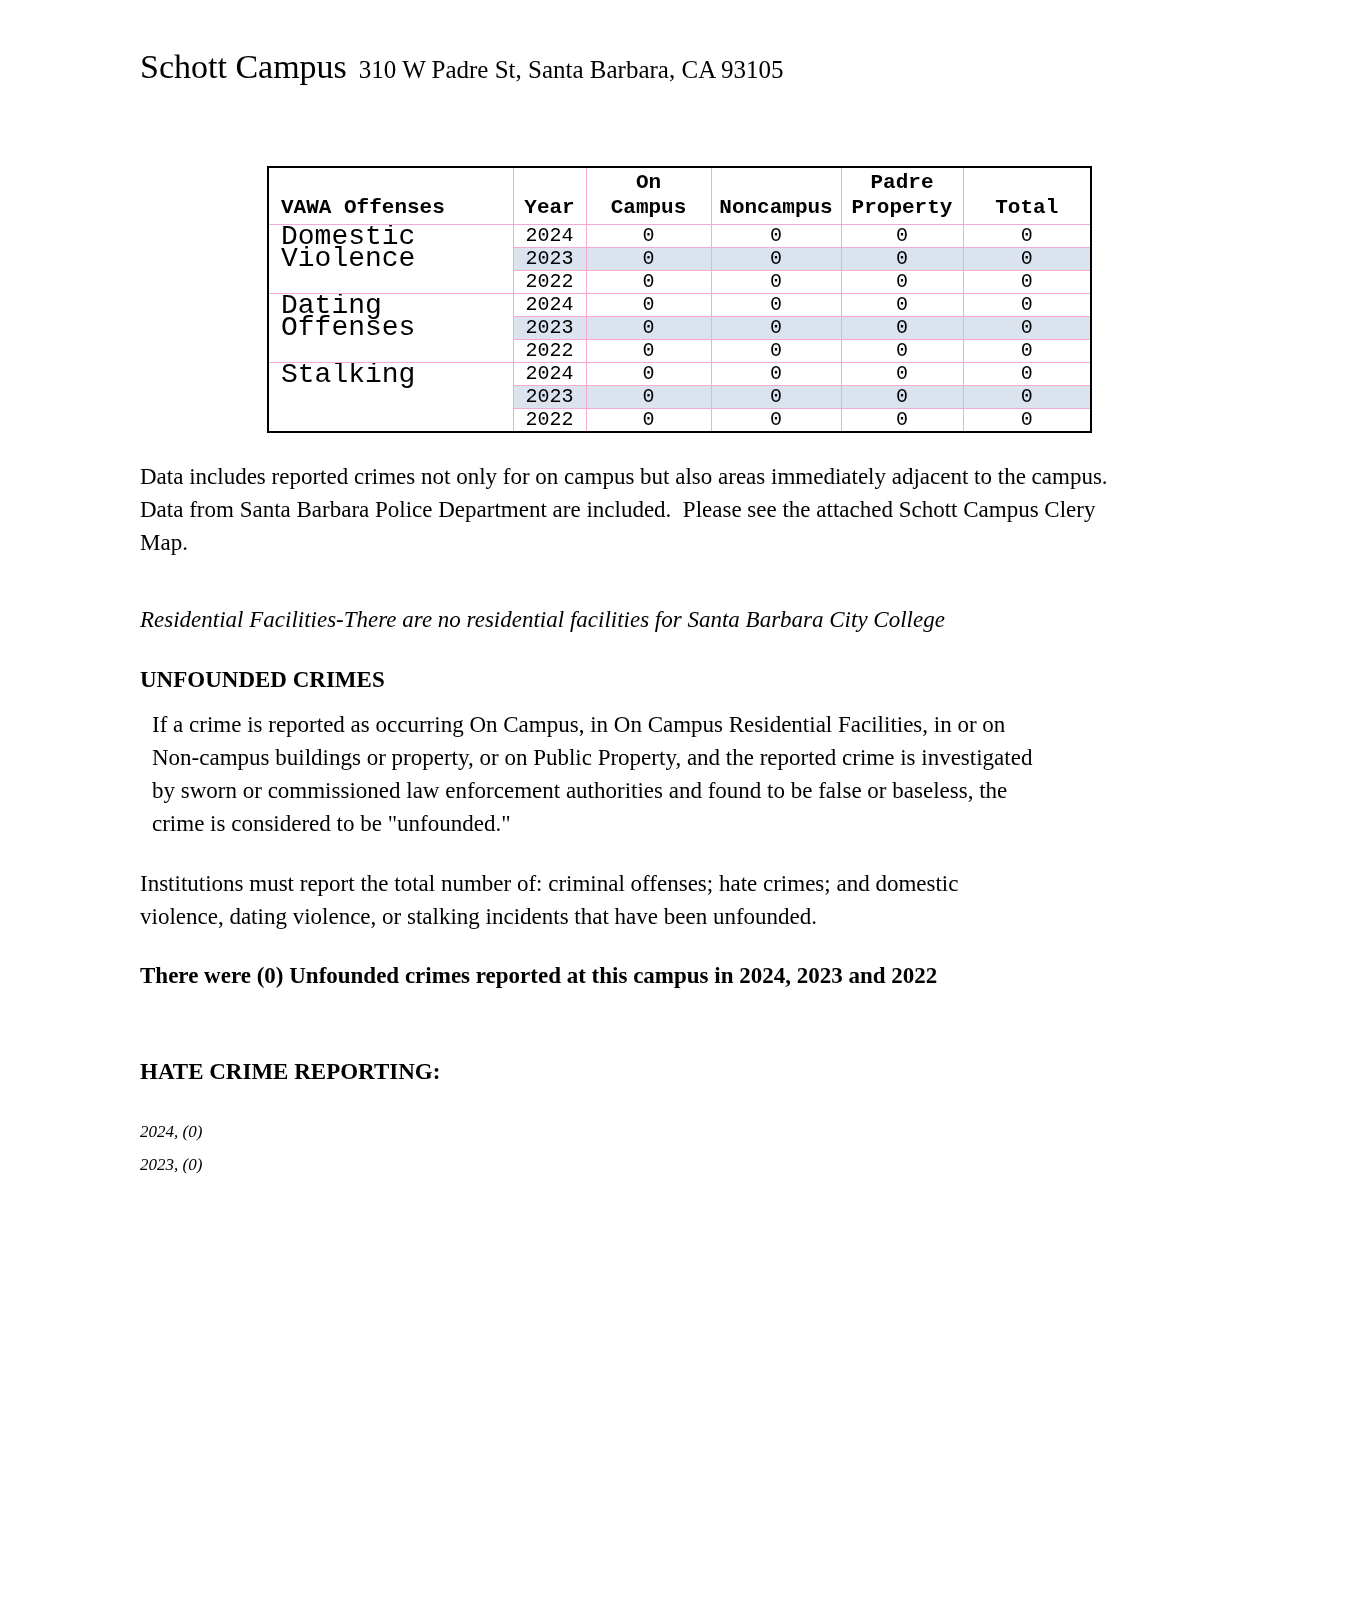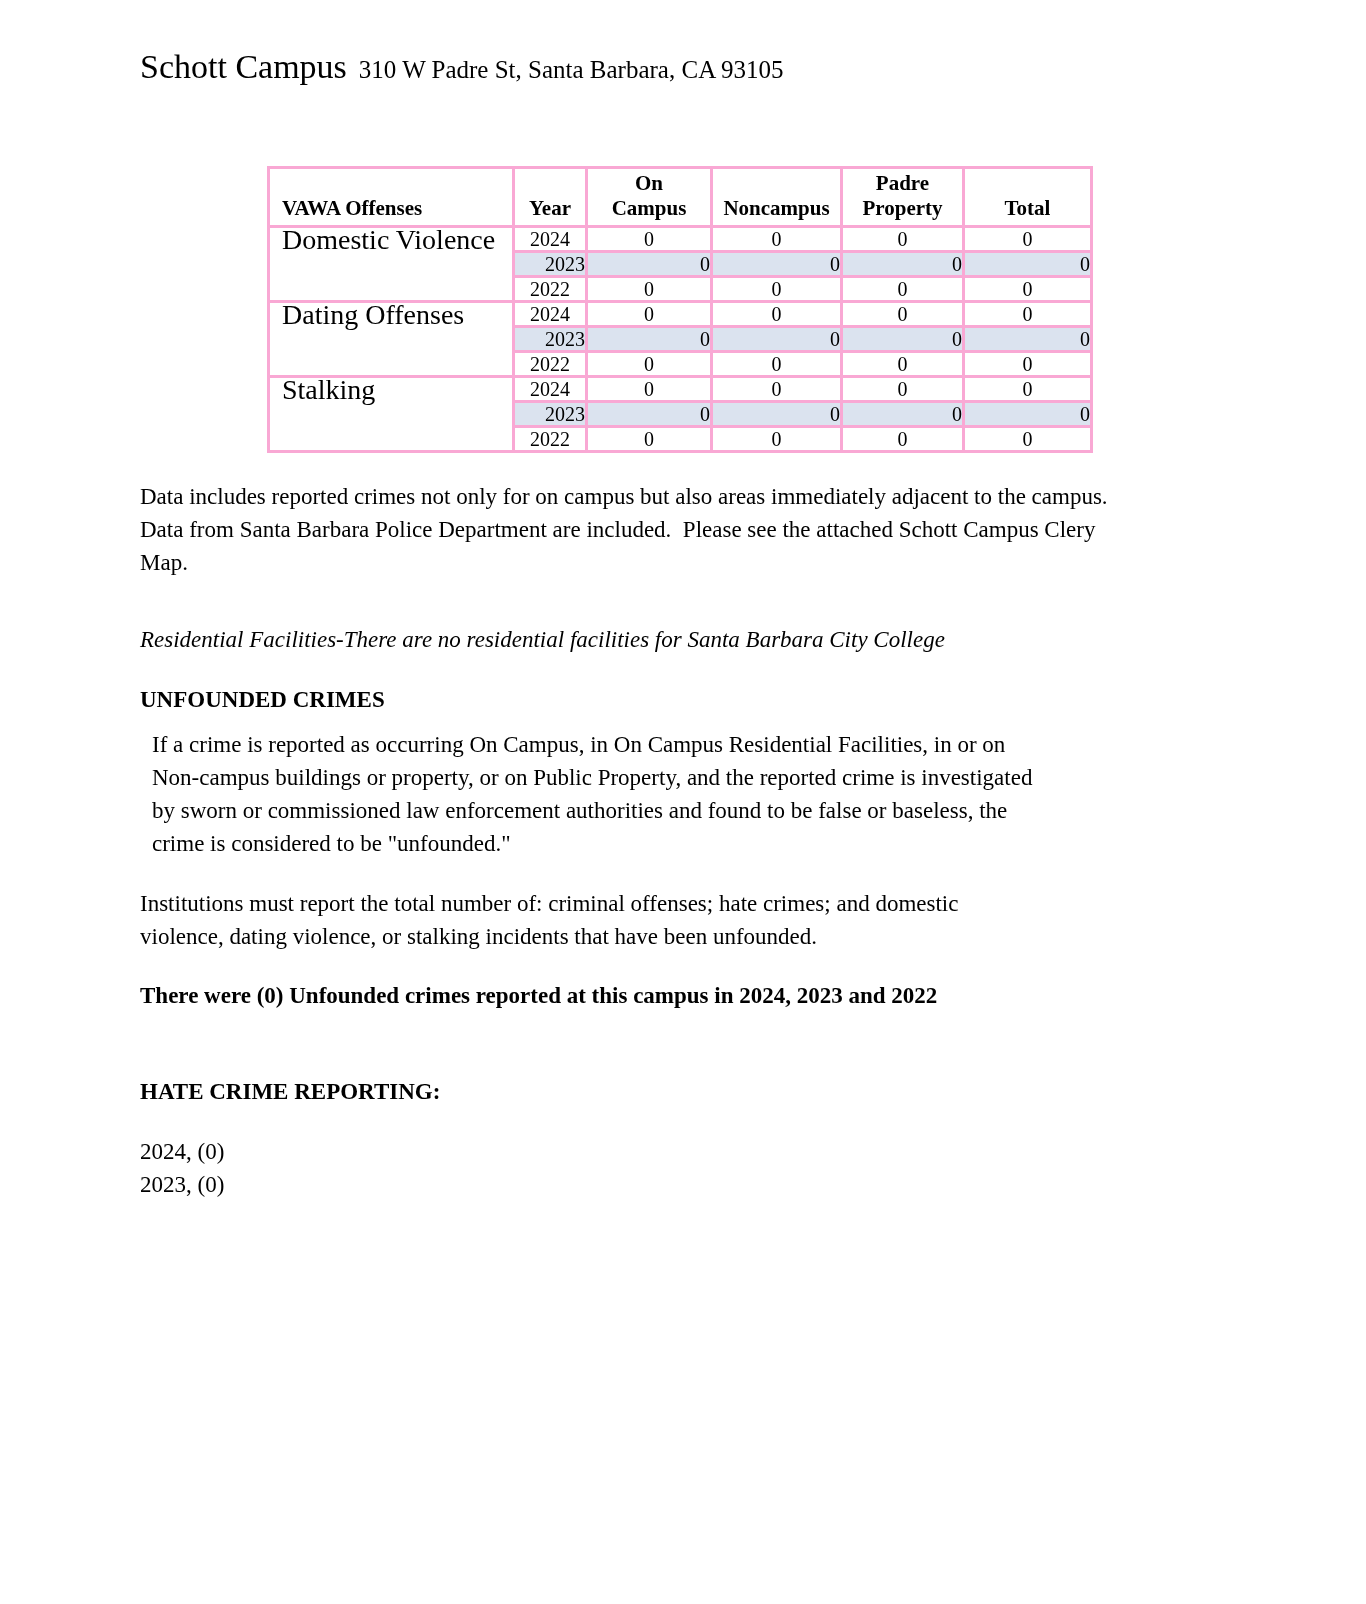--- a/index.html
+++ b/index.html
@@ -25,23 +25,24 @@
 
   
   table.vawa {
     border-collapse: collapse;
     table-layout: fixed;
     width: 823px;
     margin: 72px 0 0 127px;
     border: 2px solid #000;
   }
   table.vawa th, table.vawa td {
-    border: 3px solid #f9a8d4;
+    border: 1px solid #f9a8d4;
     box-sizing: border-box;
     overflow: hidden;
+    font-family: Liberation Mono, monospace;
   }
   table.vawa th {
     font-size: 21px;
     font-weight: bold;
     text-align: center;
     vertical-align: bottom;
     white-space: pre-line;
     line-height: 25px;
     padding: 2px 4px 4px 4px;
     height: 55px;
@@ -56,37 +57,37 @@
     padding: 0;
     background: #ffffff;
   }
   table.vawa td.offense {
     font-size: 28px;
     text-align: left;
     vertical-align: top;
     padding: 1px 4px 0 12px;
     background: #ffffff;
   }
-  table.vawa tr.shaded td { background: var(--row-shade, #dbe3ef); text-align: right; }
+  table.vawa tr.shaded td { background: var(--row-shade, #dbe3ef); }
 
   
   .body-text {
     font-size: 23px;
     line-height: 33px;
     white-space: pre-wrap;
   }
   .para-data-note      { margin: 27px 0 0 0; }
   .note-residential    { margin: 44px 0 0 0; font-style: italic; }
   .head-unfounded      { margin: 27px 0 0 0; font-weight: bold; }
   .para-unfounded-def  { margin: 12px; }
   .para-institutions   { margin: 27px 0 0 0; }
   .line-unfounded-sum  { margin: 26px 0 0 0; font-weight: bold; }
   .head-hate-crime     { margin: 63px 0 0 0; font-weight: bold; }
   .hate-years          { margin: 27px 0 0 0; }
-  .hate-year-line      { font-size: 23px; line-height: 33px; }
+  .hate-year-line      { font-size: 17px; line-height: 33px; font-style: italic; }
 </style>
 </head>
 <body>
 
 <div class="page">
 
   <div class="doc-header">
     <span class="doc-title">Schott Campus</span><span class="doc-address">310 W Padre St, Santa Barbara, CA 93105</span>
   </div>
 

